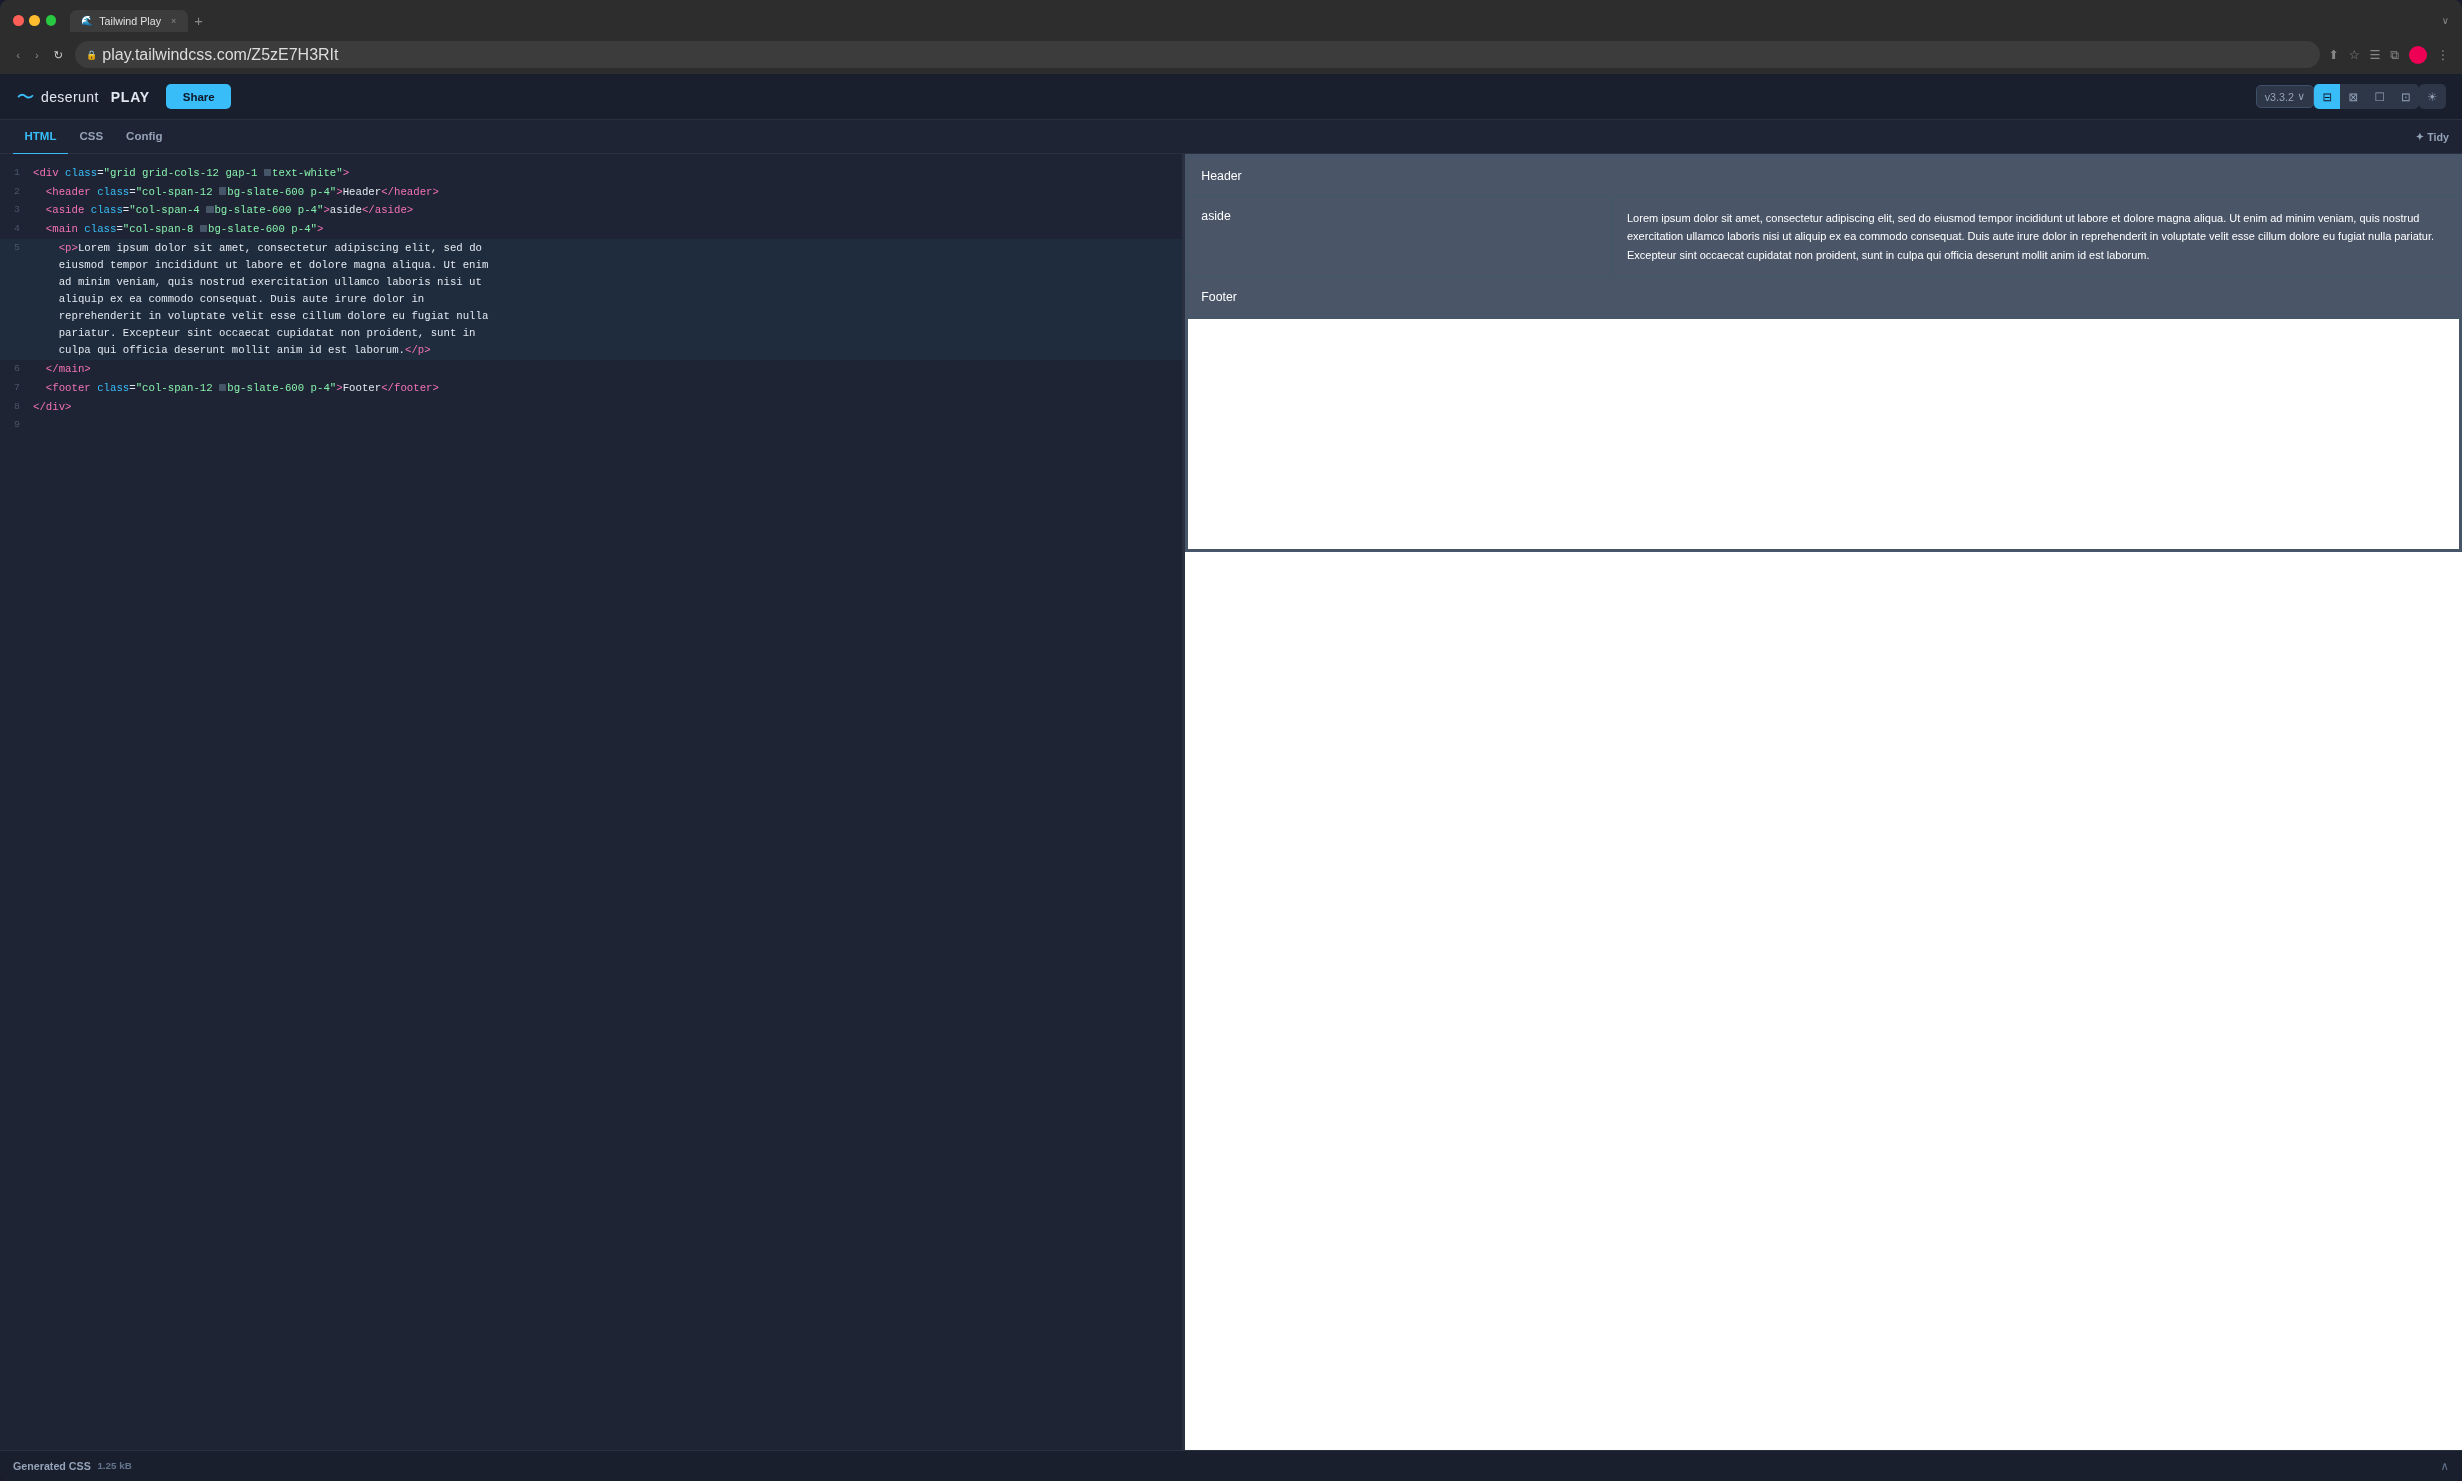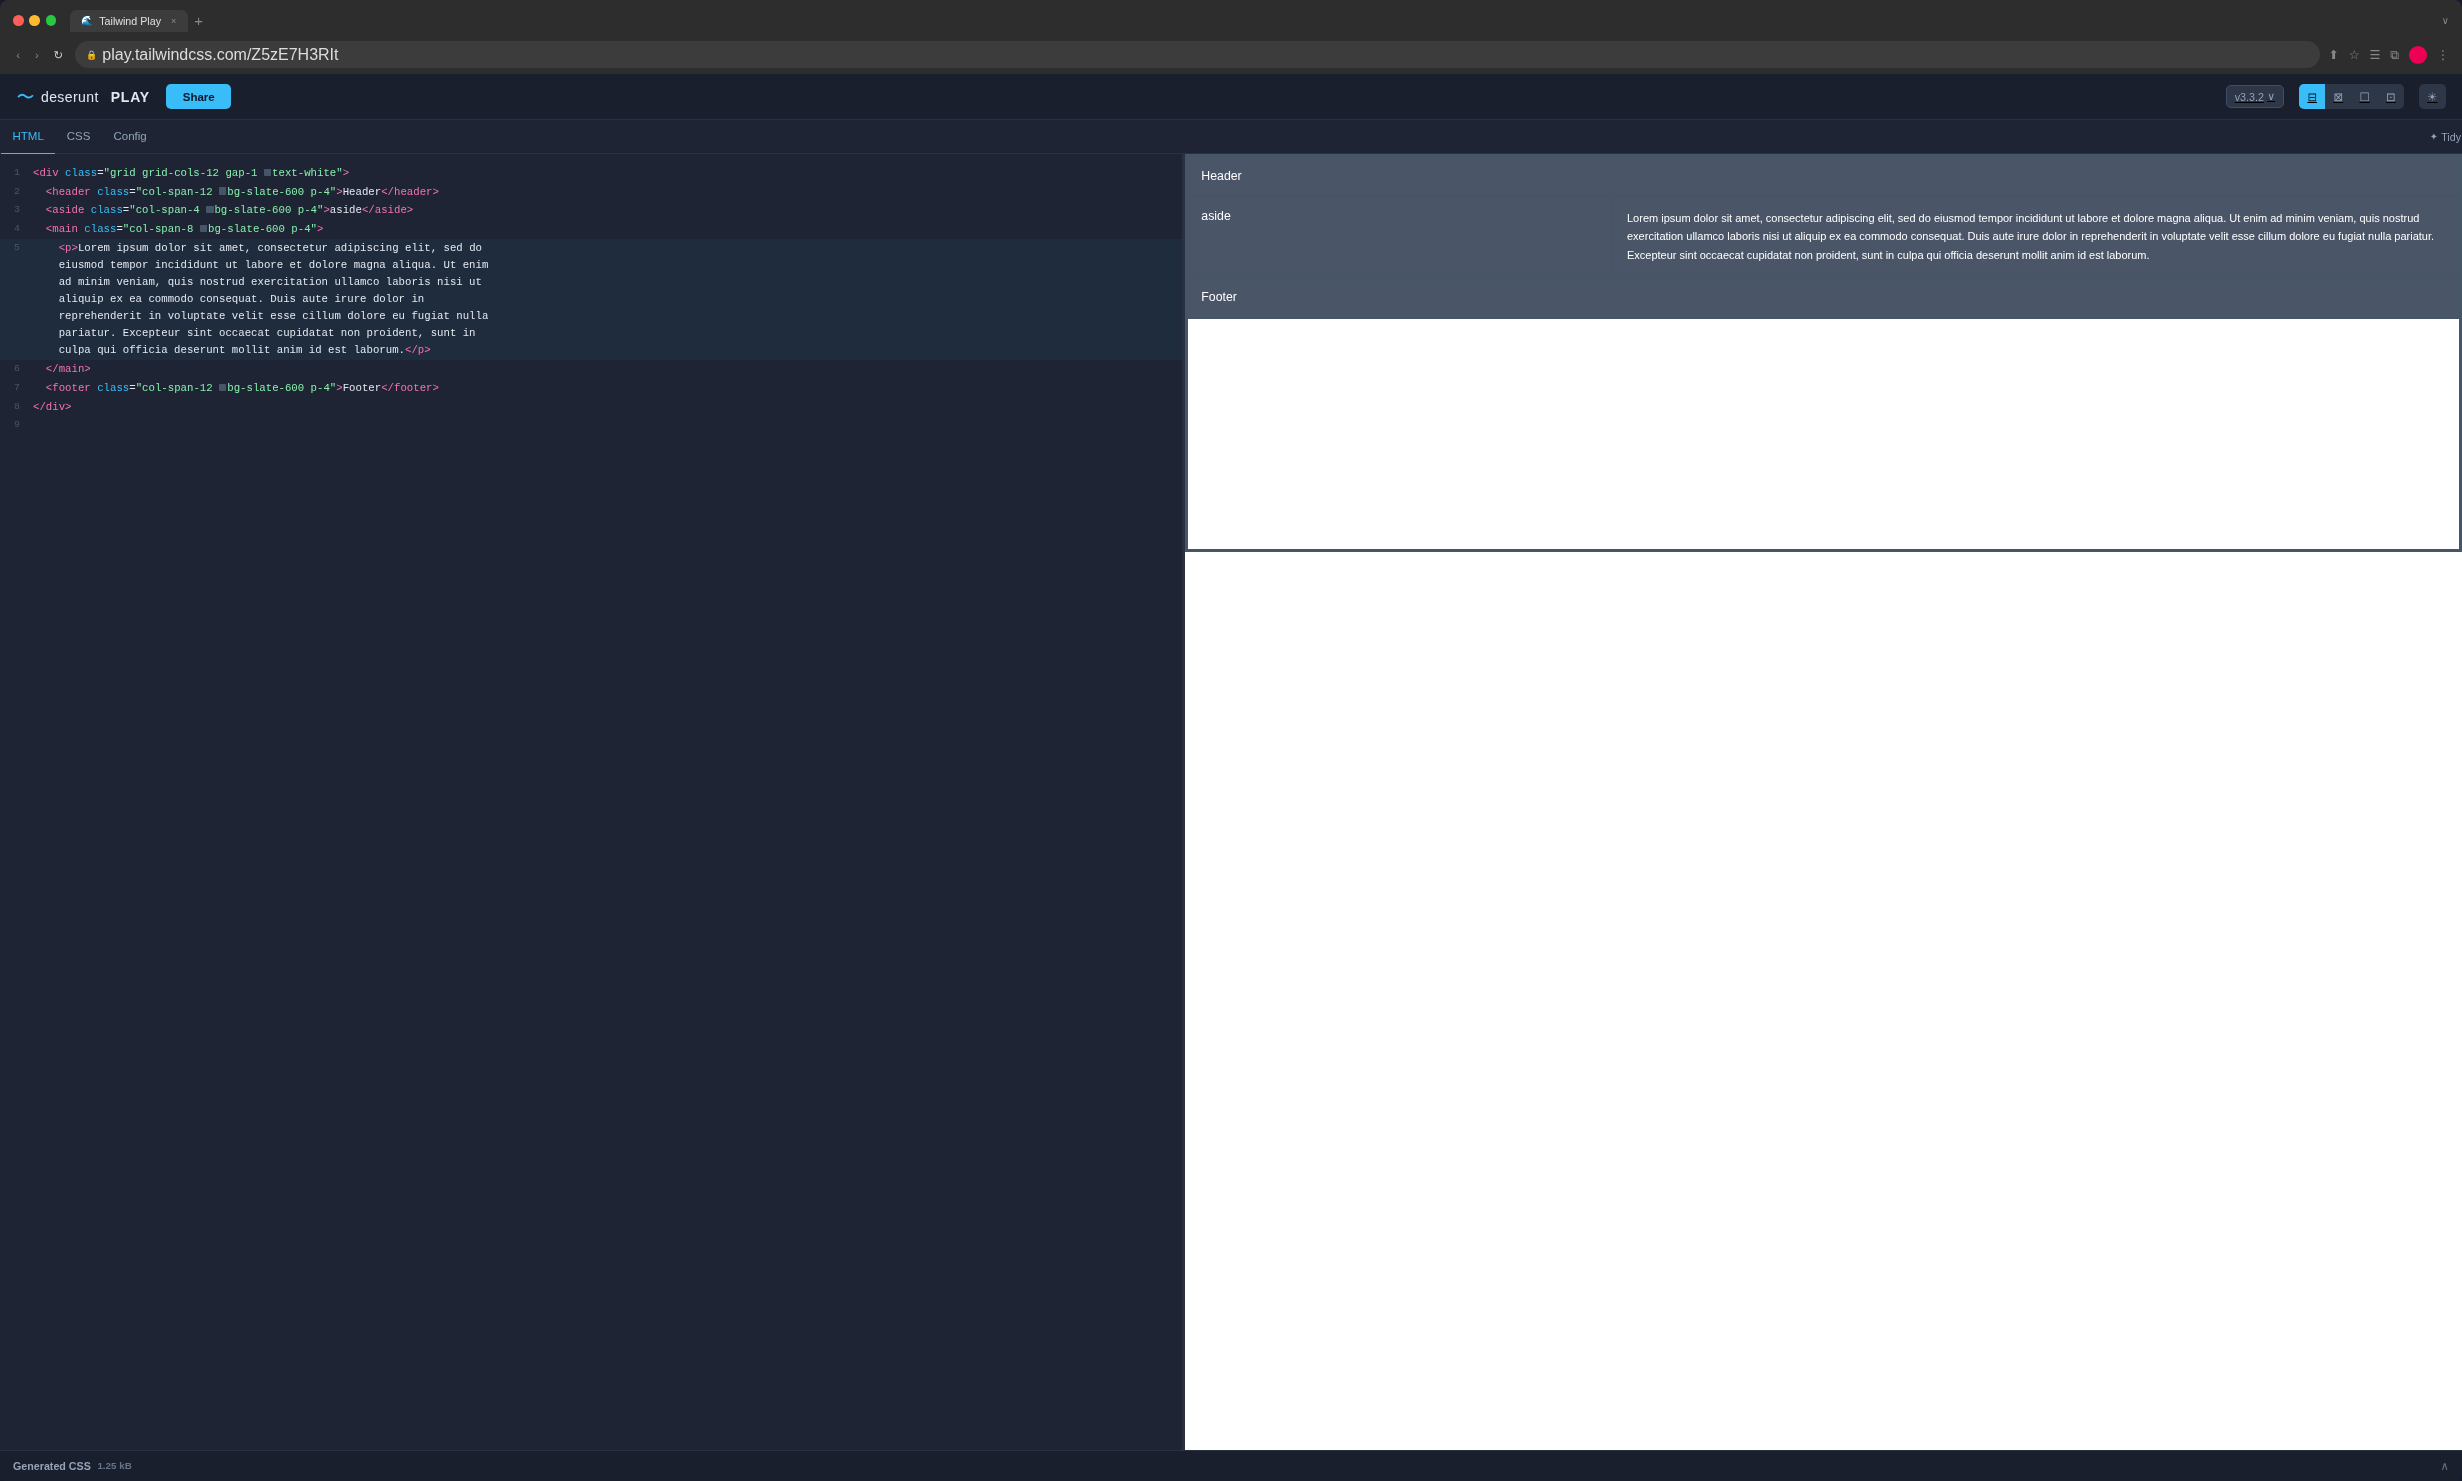--- a/index.html
+++ b/index.html
@@ -161,22 +161,21 @@
       padding: 6.6px 16.4px;
       font-size: 11.5px;
       font-weight: 600;
       cursor: pointer;
       margin-left: 16.4px;
     }
     .header-right {
       margin-left: auto;
       display: flex;
       align-items: center;
-      gap: 15px;
-      text-decoration: underline;
+      gap: 0;
     }
     .version-badge {
       background: #2d3748;
       color: #94a3b8;
       border: 0.8px solid #3d4f6a;
       border-radius: 4.9px;
       padding: 4.1px 8.2px;
       font-size: 10.7px;
       display: flex;
       align-items: center;
@@ -208,25 +207,26 @@
       padding: 5.7px 8.2px;
       color: #94a3b8;
       cursor: pointer;
       font-size: 11.5px;
     }
 
     
     .editor-tabs {
       display: flex;
       align-items: center;
-      padding: 0 1px;
+      padding: 0 13px;
       background: #1e2433;
       border-bottom: 0.8px solid #2a3040;
       height: 34px;
       flex-shrink: 0;
+      font-weight: bold;
     }
     .editor-tab {
       color: #94a3b8;
       padding: 0 11.5px;
       height: 34px;
       display: flex;
       align-items: center;
       font-size: 11.5px;
       cursor: pointer;
       border-bottom: 1.6px solid transparent;

